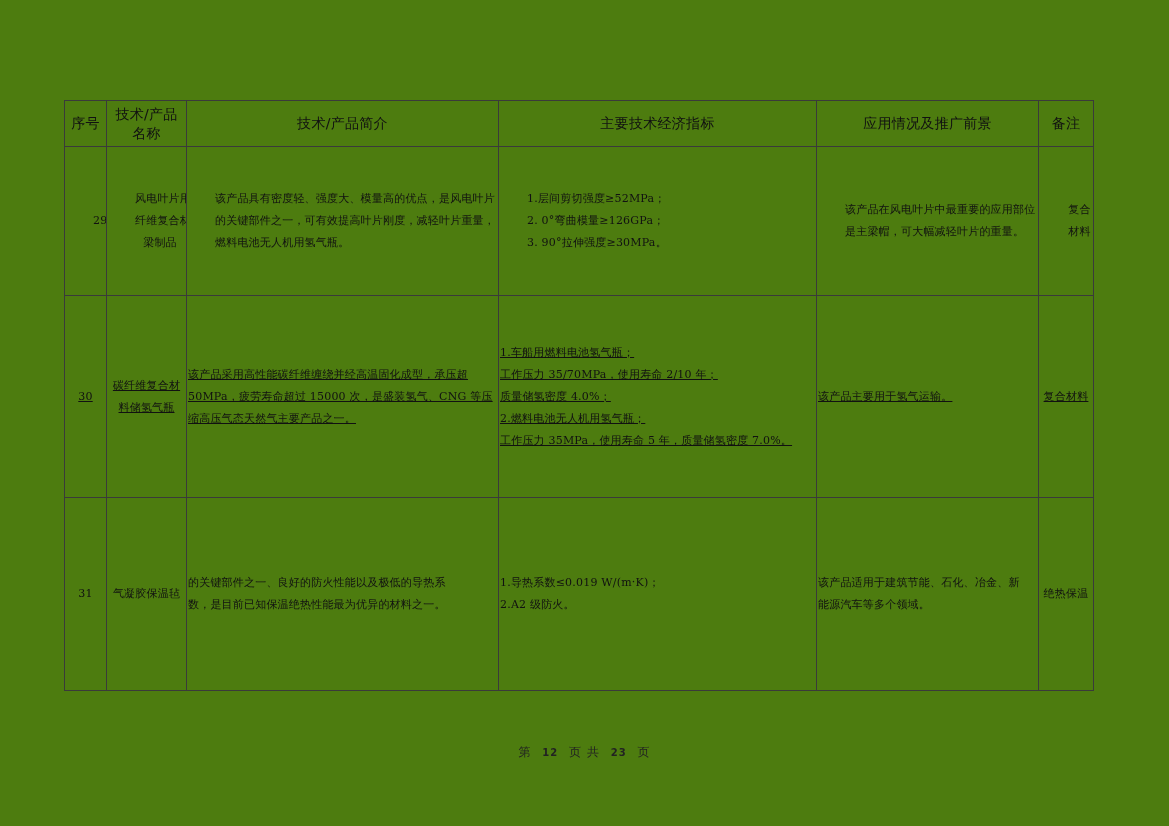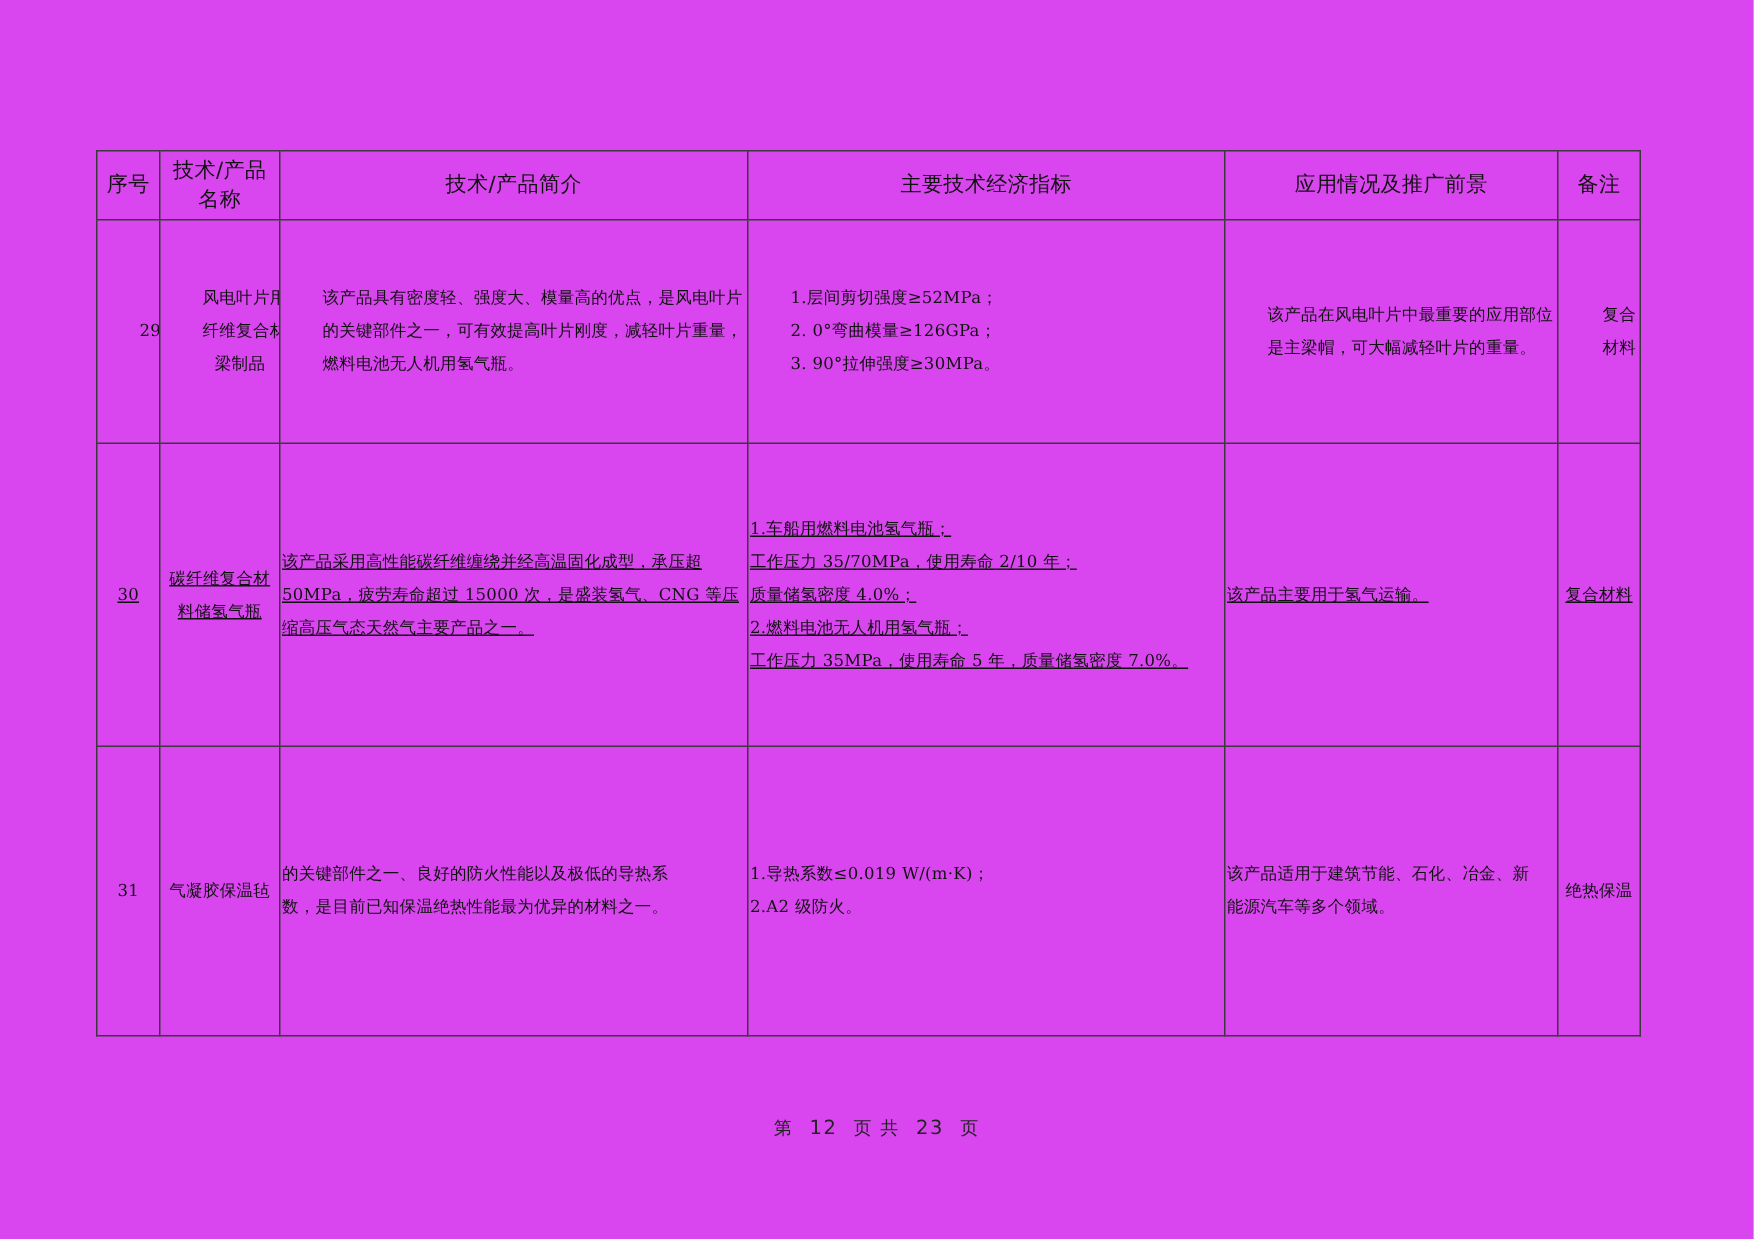--- a/index.html
+++ b/index.html
@@ -13,21 +13,21 @@
       position: relative;
       font-family: "DejaVu Serif", "Liberation Serif", serif;
       color: #111111;
       overflow: hidden;
     }
     .page {
       position: absolute;
       left: 0; top: 0;
       width: 1169px;
       height: 826px;
-      background: #d946ef;
+      background: #4d7c0f;
     }
     table.product-table {
       position: absolute;
       left: 64px;
       top: 100px;
       border-collapse: collapse;
       table-layout: fixed;
       width: 1029px;
     }
     table.product-table th,
@@ -64,22 +64,22 @@
       left: 0;
       width: 1169px;
       top: 744px;
       text-align: center;
       font-size: 12px;
       color: #222222;
       letter-spacing: 1px;
     }
     .footer .num {
       font-family: "DejaVu Sans", "Liberation Sans", sans-serif;
-      font-size: 13px;
-      font-weight: 400;
+      font-size: 10px;
+      font-weight: 700;
       margin: 0 3px;
     }
     .footer .word {
       font-family: "DejaVu Serif", "Liberation Serif", serif;
       margin: 0 3px;
     }
   </style>
 </head>
 <body>
 

